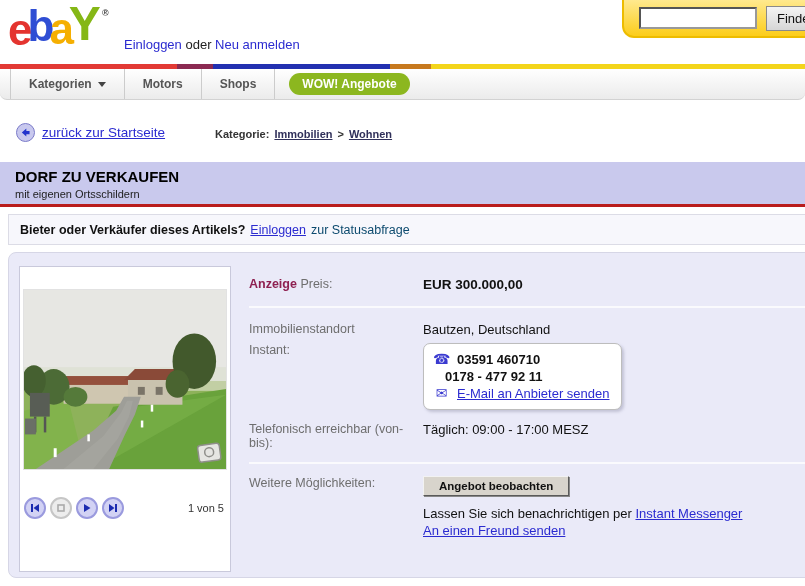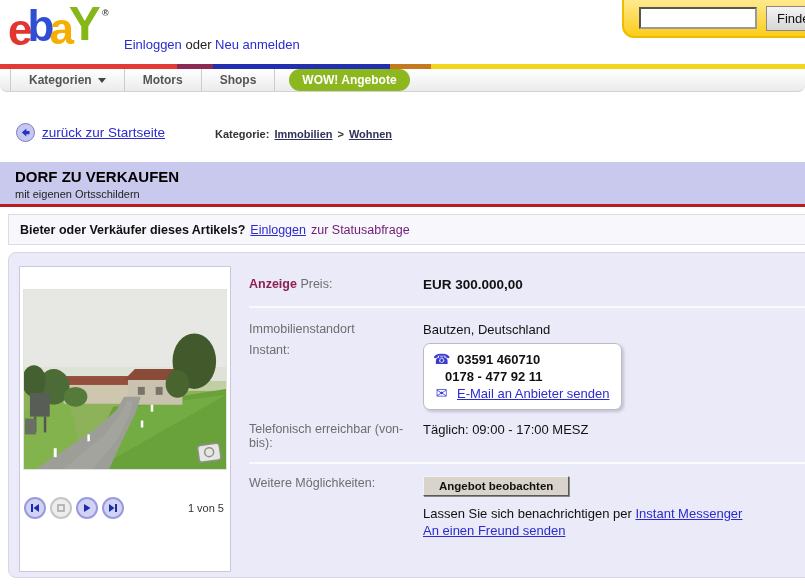--- a/index.html
+++ b/index.html
@@ -40,21 +40,21 @@
   }
 
   .stripe {
     left:0; top:64px; width:805px; height:5px;
     background:linear-gradient(to right,
       #e23a35 0 22%, #8b2a52 22% 26.5%, #2230b0 26.5% 48.5%,
       #c7791e 48.5% 53.5%, #f3d51b 53.5% 100%);
   }
 
   .navbar {
-    left:0; top:69px; width:805px; height:23px;
+    left:0; top:69px; width:805px; height:31px;
     background:linear-gradient(#ffffff,#ebebeb);
     border-bottom:1px solid #d2d2d2; border-radius:0 0 7px 7px;
     display:flex; align-items:center; padding-left:10px;
   }
   .nav-item {
     height:100%; display:flex; align-items:center; gap:6px;
     padding:0 18px; font-size:12px; font-weight:bold; color:#555;
     border-right:1px solid #ccc; cursor:pointer;
   }
   .nav-item:first-child { border-left:1px solid #ccc; }
@@ -84,21 +84,21 @@
   .listing-subtitle { font-size:11px; color:#222; margin-top:3px; }
 
   
   .status-bar {
     left:8px; top:214px; width:800px; height:31px; background:#f7f7fc;
     border:1px solid #dcdce6; display:flex; align-items:center; gap:5px;
     padding-left:11px; font-size:12.5px;
   }
   .status-q { font-weight:bold; color:#111; }
   .status-bar a { color:#2b2bd0; text-decoration:underline; cursor:pointer; }
-  .status-suffix { color:#701a75; }
+  .status-suffix { color:#0c4a6e; }
 
   
   .main-box {
     left:8px; top:252px; width:812px; height:326px;
     background:#eaeaf8; border:1px solid #d6d6e6; border-radius:8px;
   }
   .photo-panel {
     position:absolute; left:10px; top:13px; width:212px; height:306px;
     background:#fff; border:1px solid #c9c9db;
   }

